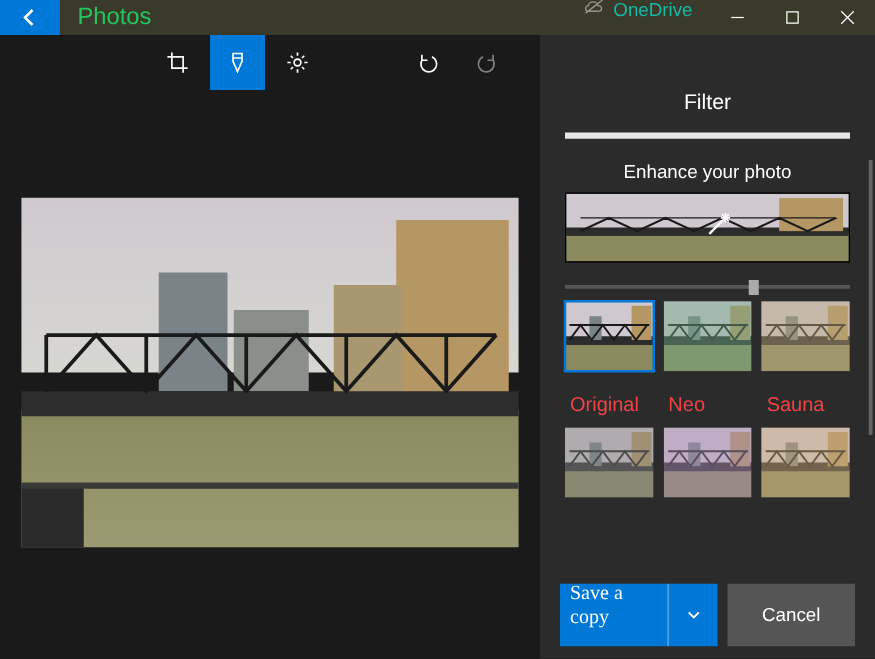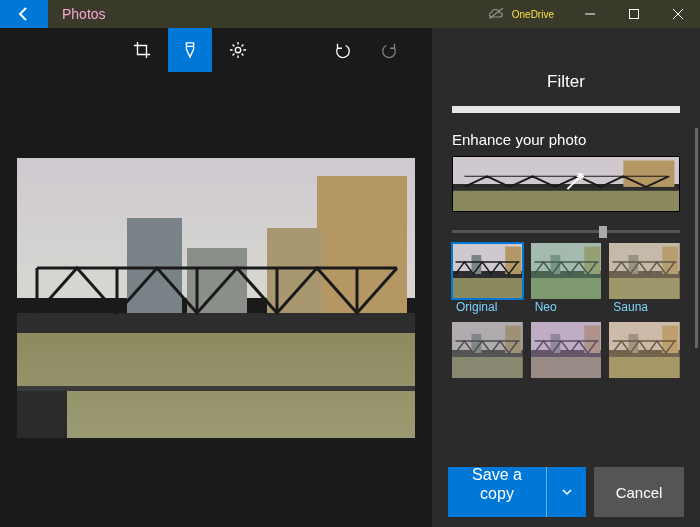--- a/index.html
+++ b/index.html
@@ -15,26 +15,26 @@
     height: 28px; display: flex; align-items: stretch;
     background: #3a3a2a;
   }
   .back-btn {
     width: 48px; background: #0078d7;
     display: flex; align-items: center; justify-content: center;
   }
   .back-btn svg { width: 16px; height: 16px; }
   .app-title {
     flex: 0 0 auto; padding: 0 14px;
-    display: flex; align-items: center; font-size: 14px; color: #f9a8d4;
+    display: flex; align-items: center; font-size: 19px; color: #22c55e;
   }
   .title-spacer { flex: 1; }
   .onedrive {
-    display: flex; align-items: center; gap: 6px;
-    padding: 0 14px; color: #fde047; font-size: 10px;
+    display: flex; align-items: flex-start; gap: 6px;
+    padding: 0 14px; color: #14b8a6; font-size: 15px;
   }
   .onedrive svg { width: 18px; height: 12px; opacity: .7; }
   .window-ctl {
     width: 44px; display: flex; align-items: center; justify-content: center;
   }
   .window-ctl svg { width: 12px; height: 12px; }
   
   .toolbar {
     height: 44px; display: flex; align-items: center;
     padding-left: 110px; gap: 4px;
@@ -66,25 +66,26 @@
   .sidebar {
     flex: 1; height: 499px;
     background: #2b2b2b;
     padding: 44px 20px 0 20px;
     position: relative;
     display: flex; flex-direction: column;
   }
   .sidebar-title {
     text-align: center; font-size: 17px; font-weight: 400;
     padding-bottom: 14px;
-    border-bottom: 7px solid #e5e5e5;
+    border-bottom: 5px solid #e5e5e5;
   }
   .section-label {
     font-size: 15px; font-weight: 400; margin-top: 18px; margin-bottom: 8px;
     color: #fff;
+    text-align: center;
   }
   .enhance-preview {
     width: 100%; height: 56px; position: relative;
     border: 1px solid #000;
   }
   .enhance-preview svg.wand {
     position: absolute; left: 50%; top: 50%;
     transform: translate(-10%, -60%);
     width: 22px; height: 22px;
   }
@@ -100,41 +101,41 @@
     margin-top: 10px;
     display: grid; grid-template-columns: repeat(3, 1fr);
     gap: 8px;
   }
   .filter-item { }
   .filter-thumb {
     width: 100%; height: 56px;
   }
   .filter-thumb.selected { outline: 2px solid #0078d7; outline-offset: -1px; }
   .filter-label {
-    font-size: 12px; color: #7dd3fc; margin-top: 1px;
+    font-size: 16px; color: #ef4444; margin-top: 19px;
     padding-left: 4px;
   }
   .bottom-actions {
     position: absolute; bottom: 10px; left: 16px; right: 16px;
     display: flex; gap: 8px;
   }
   .save-wrap {
     display: flex; background: #0078d7; flex: 1;
   }
   .save-btn {
     flex: 1; height: 34px;
     display: flex; align-items: center; justify-content: center;
-    font-size: 16px; text-align: center; line-height: 1.2;
+    font-size: 16px; text-align: left; line-height: 1.2; font-family: Liberation Serif, serif;
   }
   .save-drop {
     width: 40px; border-left: 1px solid rgba(255,255,255,.4);
     display: flex; align-items: center; justify-content: center;
   }
   .cancel-btn {
-    width: 90px; height: 50px; background: #555;
+    width: 102px; height: 50px; background: #555;
     display: flex; align-items: center; justify-content: center;
     font-size: 15px;
   }
   .scroll-indicator {
     position: absolute; right: 2px; top: 100px; width: 3px; height: 220px;
     background: #666;
   }
   
   svg.scene { display: block; }
 </style>

